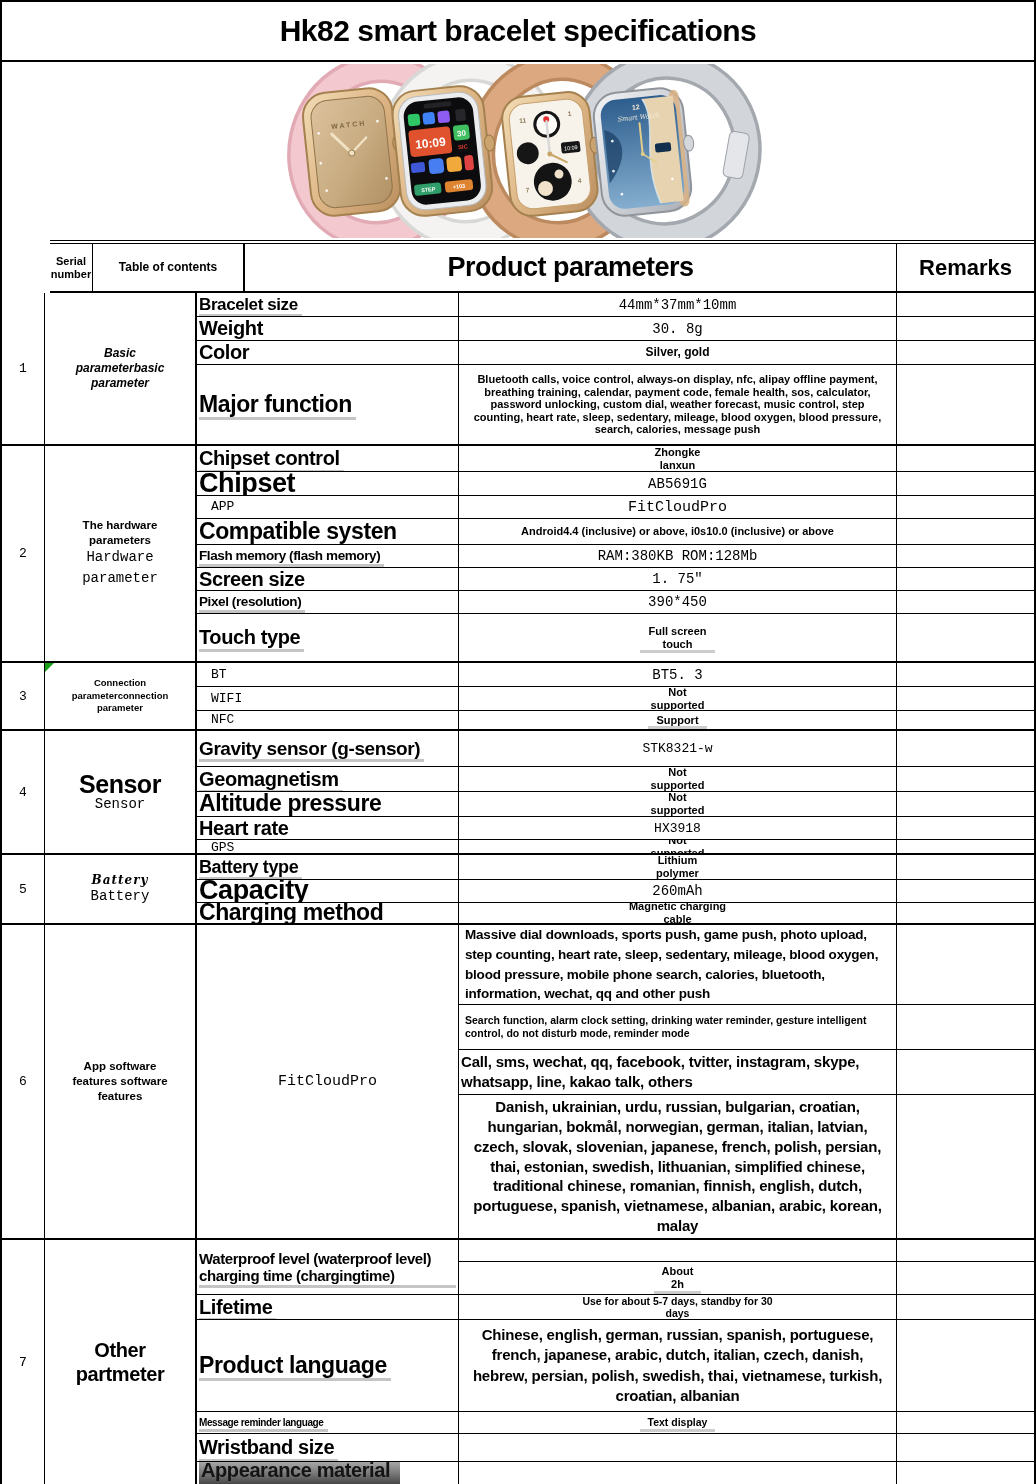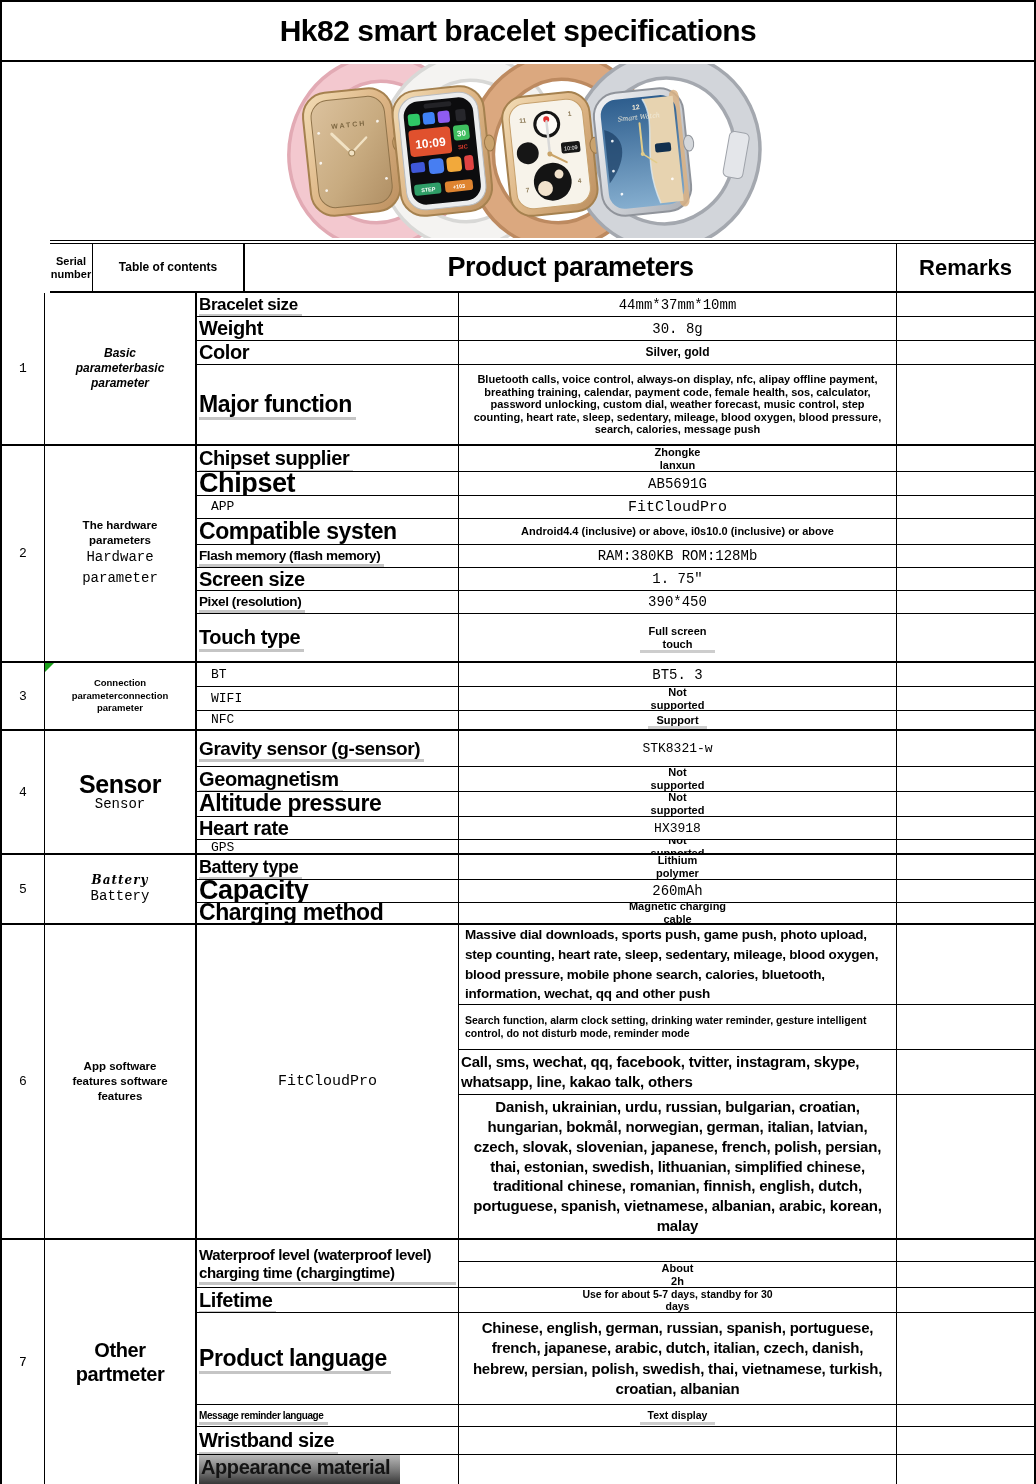--- a/index.html
+++ b/index.html
@@ -238,21 +238,21 @@
 
   <div class="sec" style="height:217px">
     <div class="c-serial">2</div>
     <div class="c-contents">
       <span class="ct-md">The hardware parameters</span>
       <span class="ct-mono">Hardware parameter</span>
     </div>
     <div class="c-rows">
       <div class="subrow" style="height:26px">
         <div class="c-label">
-            <span class="lab lab-lg u">Chipset supplier</span>
+            <span class="lab lab-lg u">Chipset control</span>
           </div>
         <div class="c-value">
             <span class="val val-sm vu">Zhongke
 lanxun</span>
           </div>
         <div class="c-remarks"></div>
       </div>
       <div class="subrow" style="height:24px">
         <div class="c-label">
             <span class="lab lab-xxl u">Chipset</span>
@@ -490,21 +490,21 @@
       </div>
     </div>
   </div>
 
   <div class="sec" style="height:244px">
     <div class="c-serial">7</div>
     <div class="c-contents">
       <span class="ct-lg">Other partmeter</span>
     </div>
     <div class="c-rows">
-      <div class="subrow" style="height:48px">
+      <div class="subrow" style="height:55px">
         <div class="c-label">
             <span class="lab lab-sm2 u">Waterproof level (waterproof level) charging time (chargingtime)</span>
           </div>
         <div class="c-split">
           <div class="split-r" style="height:22px">
             <div class="c-value"></div>
             <div class="c-remarks"></div>
           </div>
           <div class="split-r">
             <div class="c-value">

